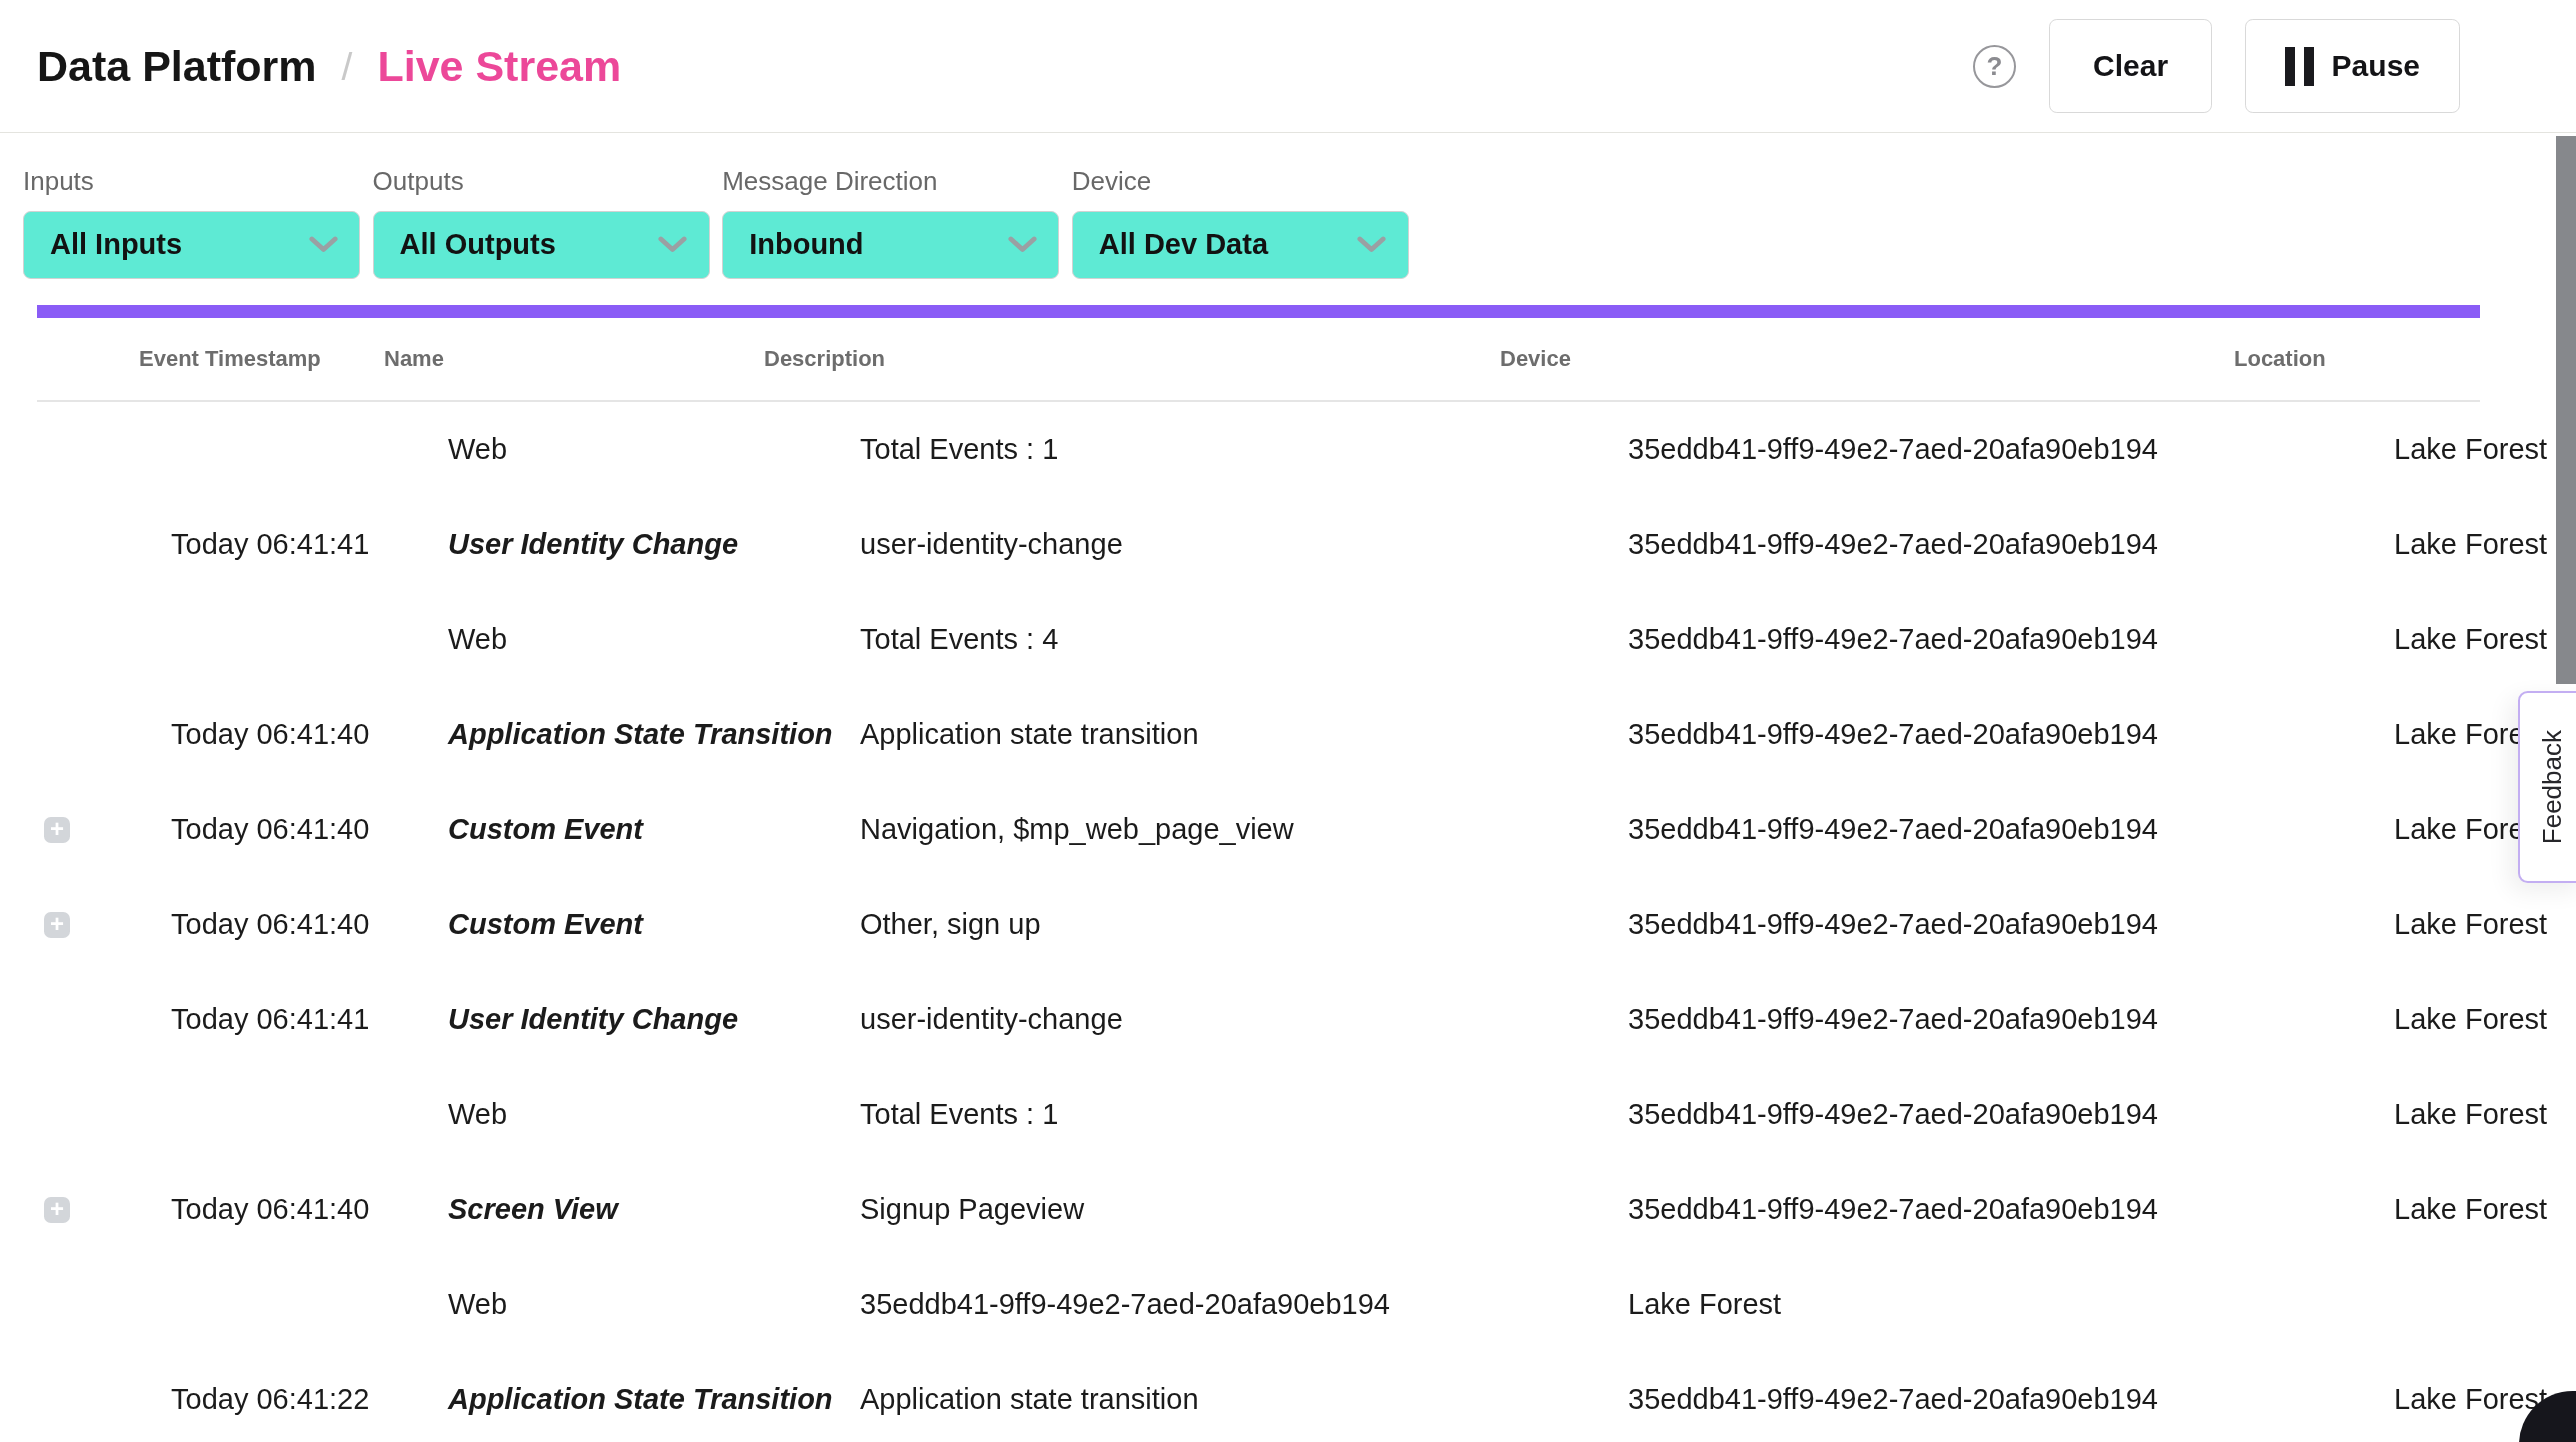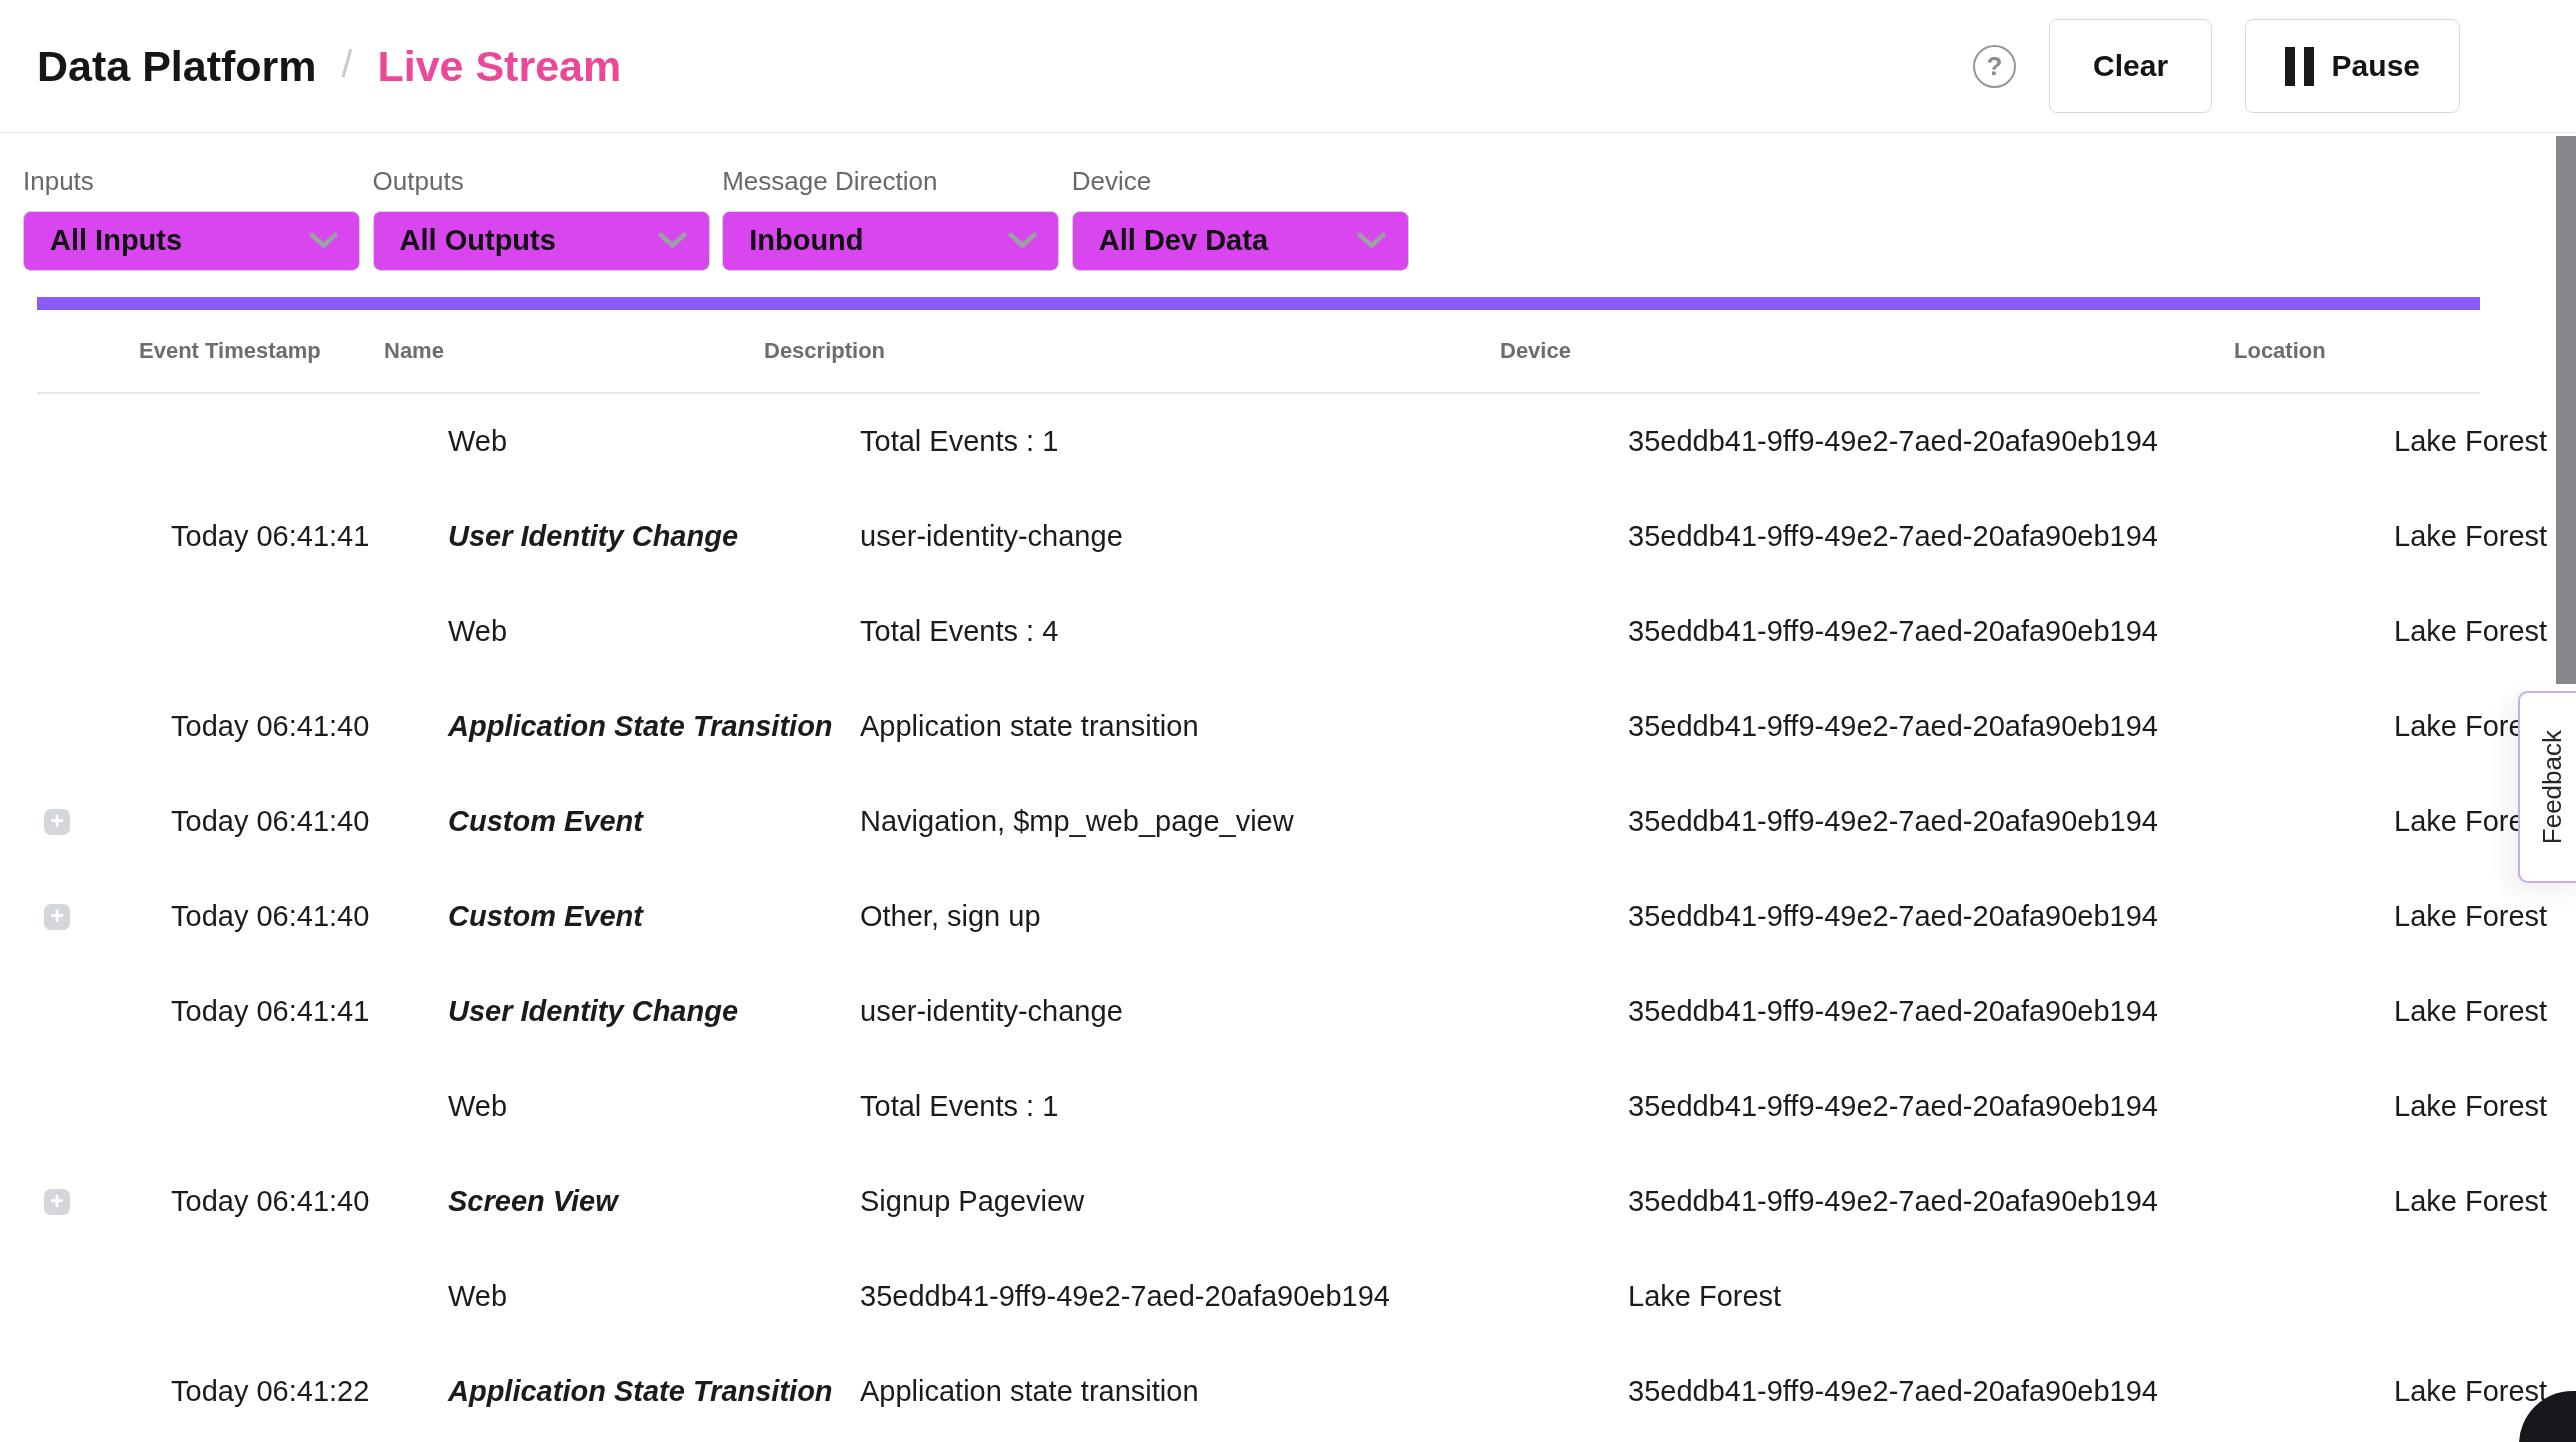--- a/index.html
+++ b/index.html
@@ -7,21 +7,21 @@
   body {
     font-family:"Liberation Sans","DejaVu Sans",sans-serif;
     background:#ffffff; color:#1b1b1b; position:relative;
   }
 
   
   .header {
     height:133px; display:flex; align-items:center; justify-content:space-between;
     padding-left:37px; border-bottom:1.9px solid #e4e4df; background:#fff;
   }
-  .breadcrumb { display:flex; align-items:center; gap:25px; font-size:43px; }
+  .breadcrumb { display:flex; align-items:flex-end; gap:25px; font-size:43px; }
   .crumb-root { font-weight:600; color:#161616; }
   .crumb-sep  { color:#c9c9c9; font-weight:400; font-size:39px; transform:translateY(-1.9px); }
   .crumb-current { font-weight:600; color:#ec4899; }
 
   .header-actions { display:flex; align-items:center; gap:33px; padding-right:116px; }
   .help-icon {
     width:43px; height:43px; border:2.9px solid #97979b; border-radius:50%;
     display:flex; align-items:center; justify-content:center;
     color:#8b8b90; font-size:26px; font-weight:700; cursor:pointer;
   }
@@ -33,21 +33,21 @@
   }
   .btn-clear { min-width:155px; padding:0 43px; }
   .btn-pause { padding:0 39px; }
   .pause-icon { width:29px; height:39px; border-left:10.7px solid #1a1a1e; border-right:10.7px solid #1a1a1e; }
 
   
   .filters { display:flex; gap:12.6px; padding:33px 0 0 23px; }
   .filter-group { width:337px; }
   .filter-label { font-size:26px; color:#686868; margin-bottom:13.6px; }
   .dropdown {
-    height:60px; border:1.9px solid #d2d2d2; border-radius:7.8px; background:#d946ef;
+    height:68px; border:1.9px solid #d2d2d2; border-radius:7.8px; background:#5eead4;
     display:flex; align-items:center; justify-content:space-between;
     padding:0 21.4px 0 26px; cursor:pointer;
   }
   .dropdown-value { font-size:29px; font-weight:600; color:#121212; }
   .chevron-svg { width:29px; height:17.5px; flex:none; }
 
   
   .purple-bar { margin:26px 0 0 37px; width:2443px; height:13.6px; background:#8a5cf6; }
 
   

